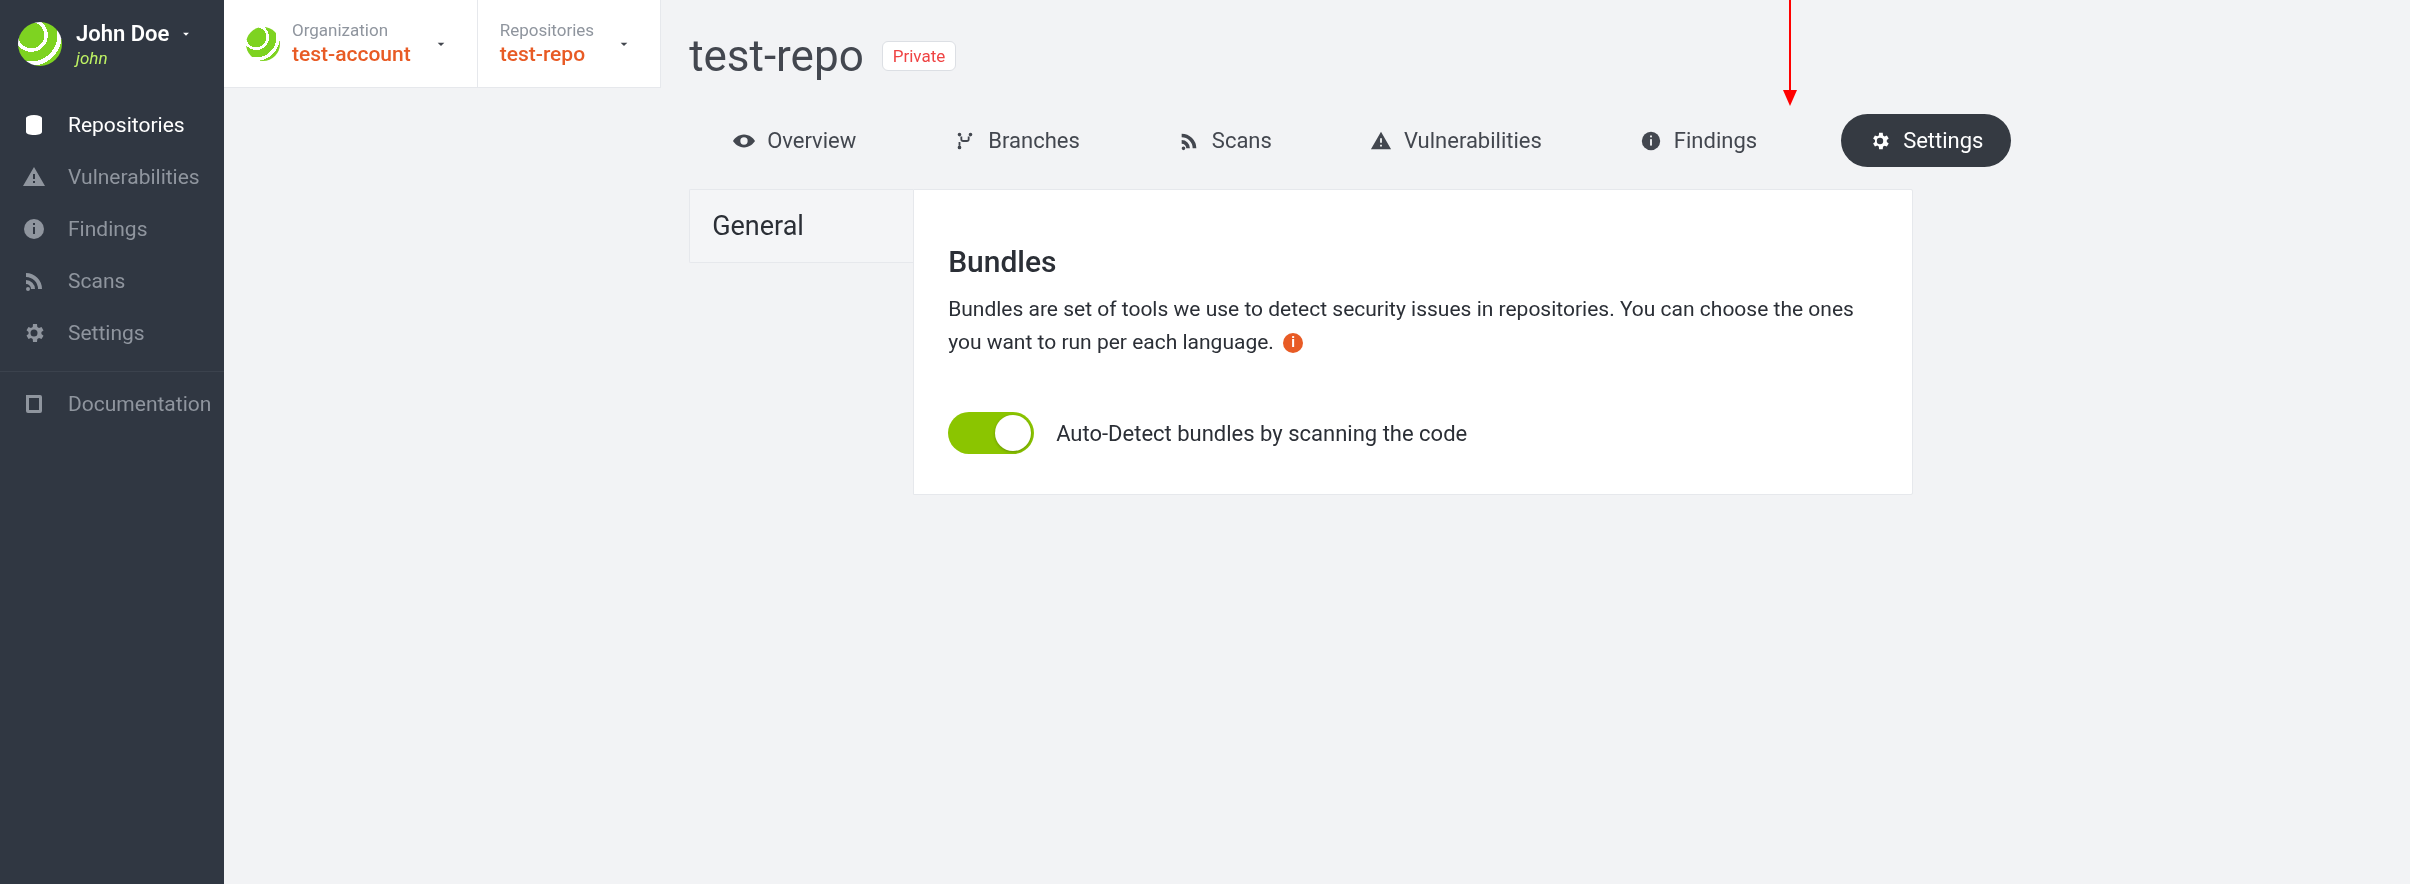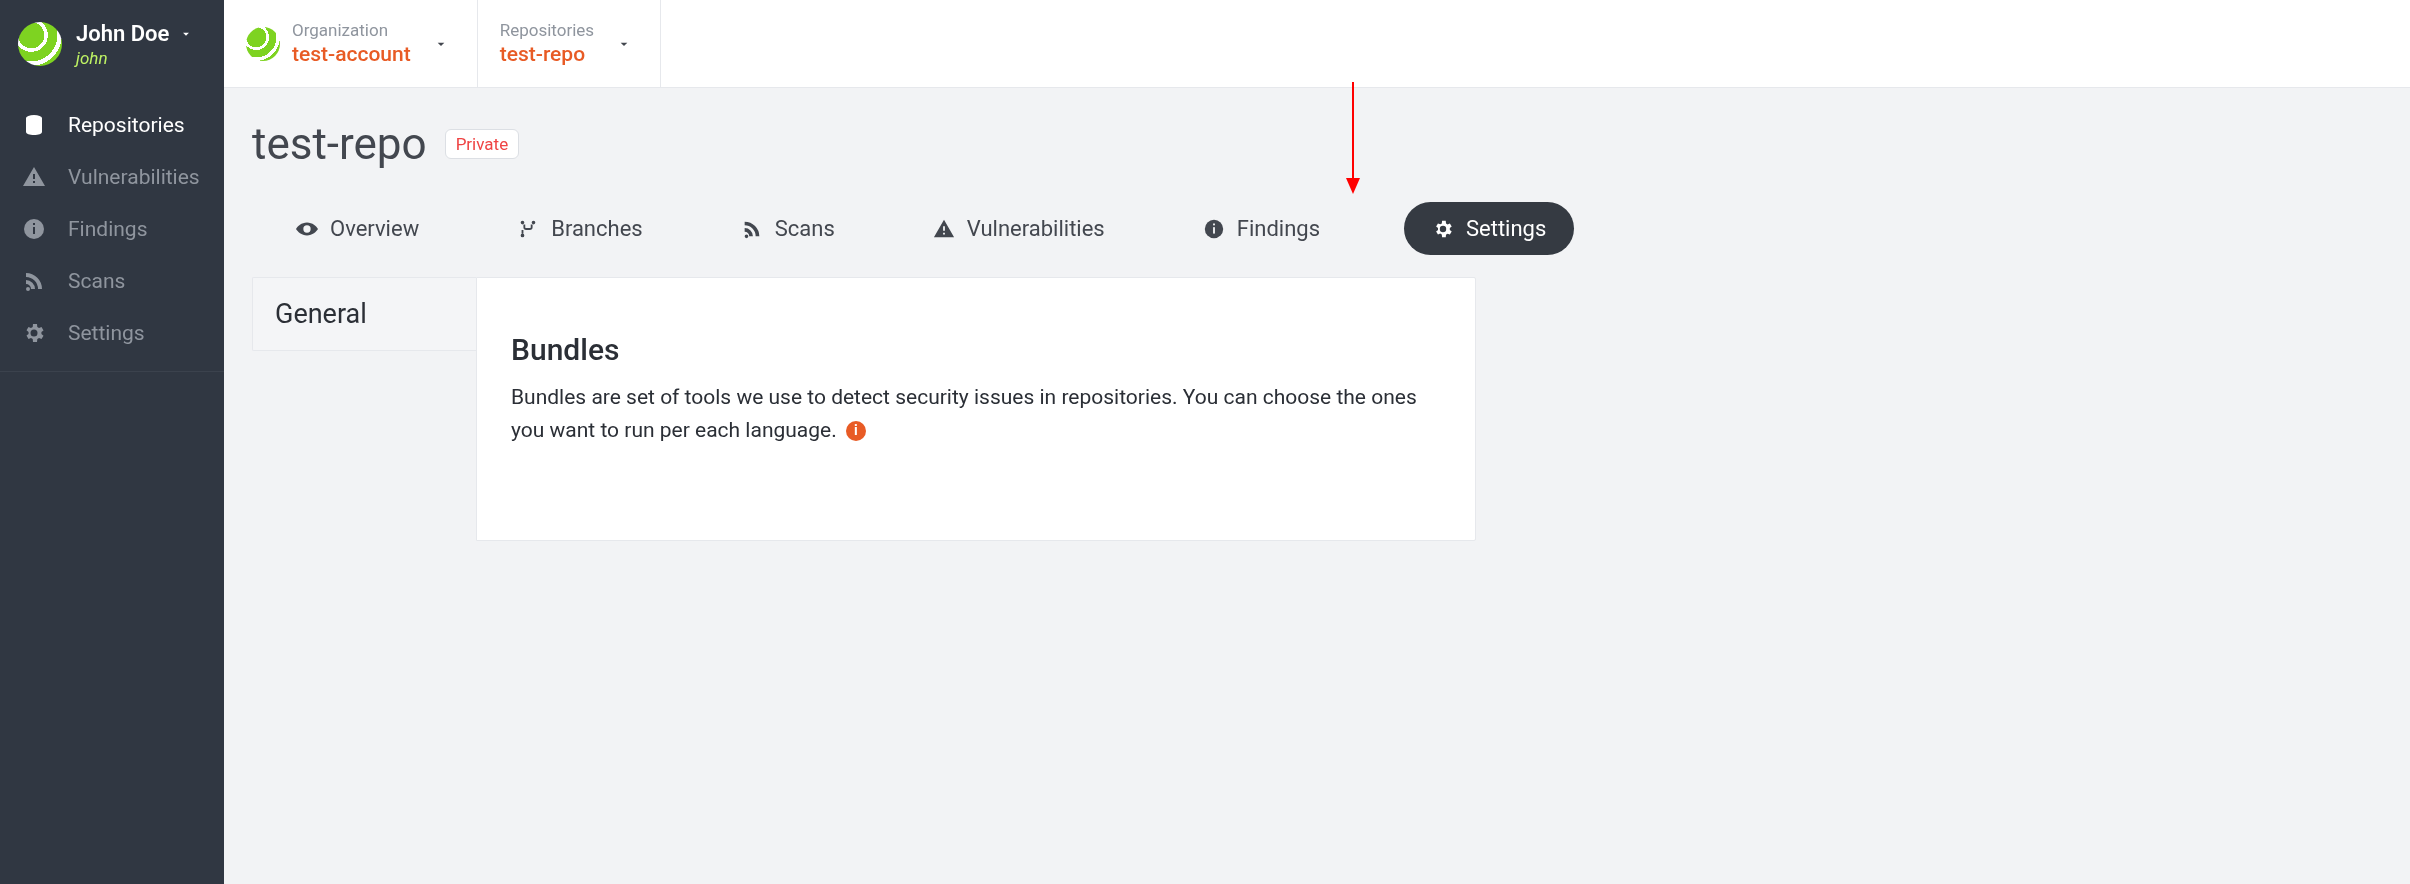--- a/index.html
+++ b/index.html
@@ -43,21 +43,21 @@
     color:#8f959e;
     cursor:pointer;
   }
   .nav-item.active { color:#fff; }
   .nav-item .nav-icon { width:24px; height:24px; fill:currentColor; flex-shrink:0; }
   .nav-item .label { color:inherit; }
 
   .sidebar-sep { height:1px; background:#3b424d; margin:12px 0 6px; }
 
   
-  .main { flex:1; display:flex; flex-direction:column; min-width:0; }
+  .main { flex:1; display:flex; min-width:0; }
 
   
   .breadcrumb-bar {
     background:#fff;
     display:flex;
     align-items:stretch;
     height:88px;
     border-bottom:1px solid #e6e8ec;
   }
   .crumb {
@@ -194,20 +194,26 @@
     </div>
     <div class="nav-item">
       <svg class="nav-icon" viewBox="0 0 24 24">
           <path d="M19.4 13a7.8 7.8 0 000-2l2.1-1.6-2-3.4-2.5 1a7.7 7.7 0 00-1.7-1L15 3h-4l-.3 2.9a7.7 7.7 0 00-1.7 1l-2.5-1-2 3.4L6.6 11a7.8 7.8 0 000 2l-2.1 1.6 2 3.4 2.5-1a7.7 7.7 0 001.7 1L11 21h4l.3-2.9a7.7 7.7 0 001.7-1l2.5 1 2-3.4L19.4 13zM12 15.5A3.5 3.5 0 1112 8.5a3.5 3.5 0 010 7z"></path>
         </svg>
       <span class="label">Settings</span>
     </div>
 
     <div class="sidebar-sep"></div>
 
+    <div class="nav-item">
+      <svg class="nav-icon" viewBox="0 0 24 24">
+          <path d="M4 3h14a2 2 0 012 2v14a2 2 0 01-2 2H6a2 2 0 01-2-2V3zm3 3v12h10V6H7z"></path>
+        </svg>
+      <span class="label">Documentation</span>
+    </div>
   </nav>
 </aside>
 
 <main class="main">
 
   <div class="breadcrumb-bar">
     <div class="crumb">
       <div class="avatar small"></div>
       <div class="crumb-text">
         <span class="crumb-label">Organization</span>
@@ -284,17 +290,23 @@
     <div class="settings-area">
       <div class="settings-side">
         <div class="settings-side-item">General</div>
       </div>
       <div class="settings-content">
         <h2 class="section-title">Bundles</h2>
         <p class="section-desc">
           <span>Bundles are set of tools we use to detect security issues in repositories. You can choose the ones you want to run per each language.</span>
           <span class="info-dot">i</span>
         </p>
+        <div class="toggle-row">
+          <div class="toggle">
+            <div class="knob"></div>
+          </div>
+          <span class="toggle-label">Auto-Detect bundles by scanning the code</span>
+        </div>
       </div>
     </div>
 
   </div>
 </main>
 
 </body></html>

